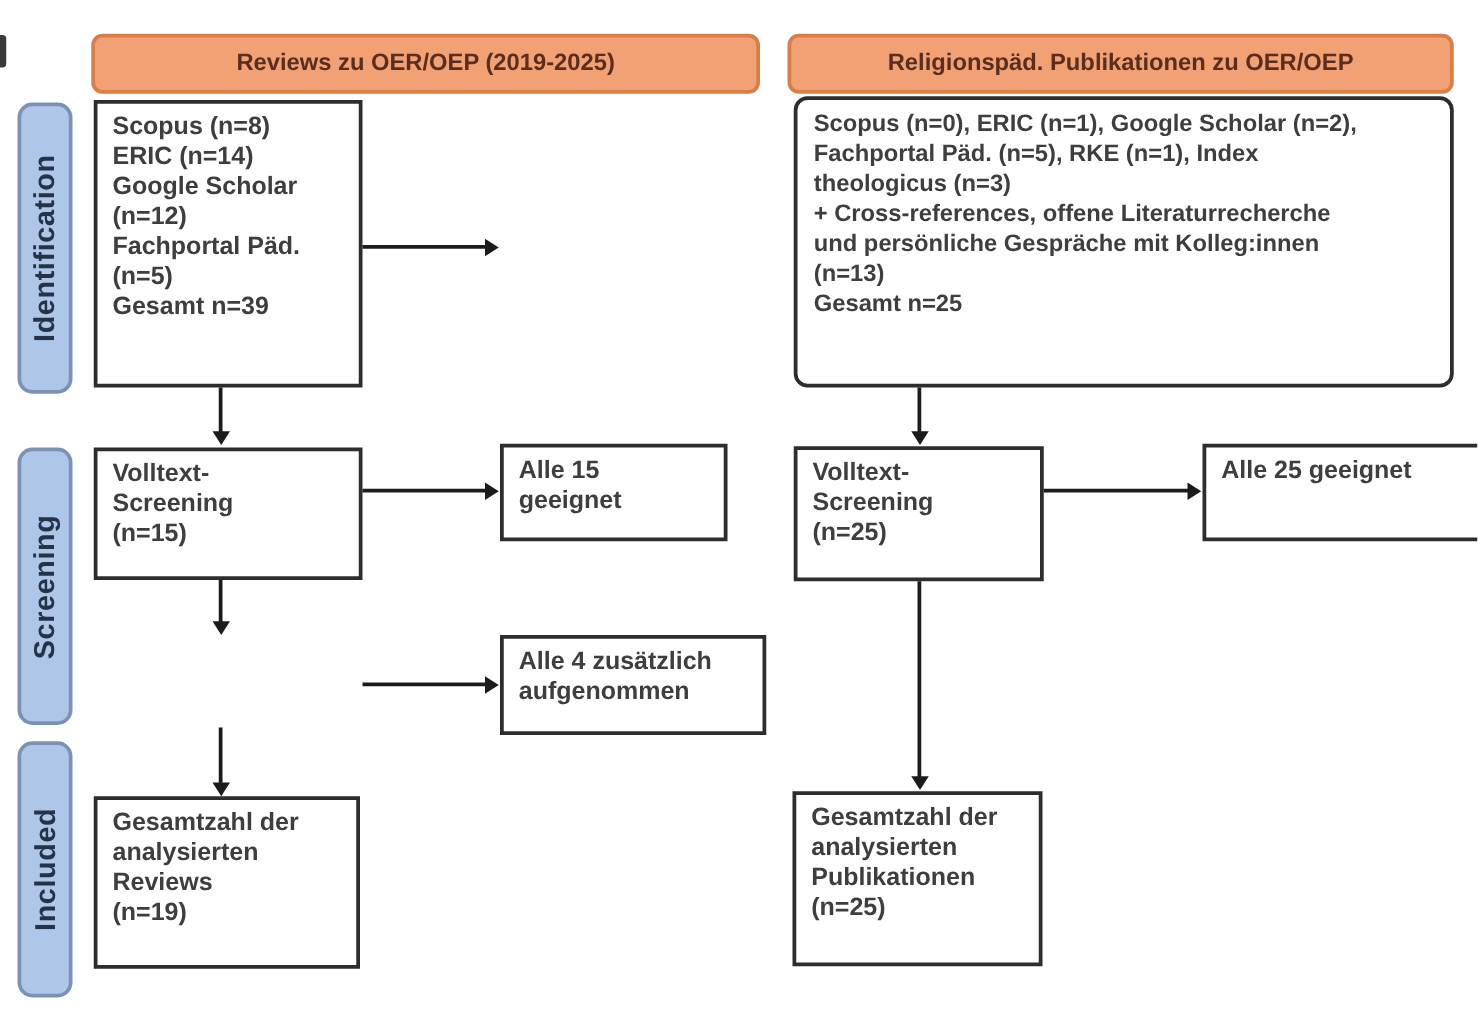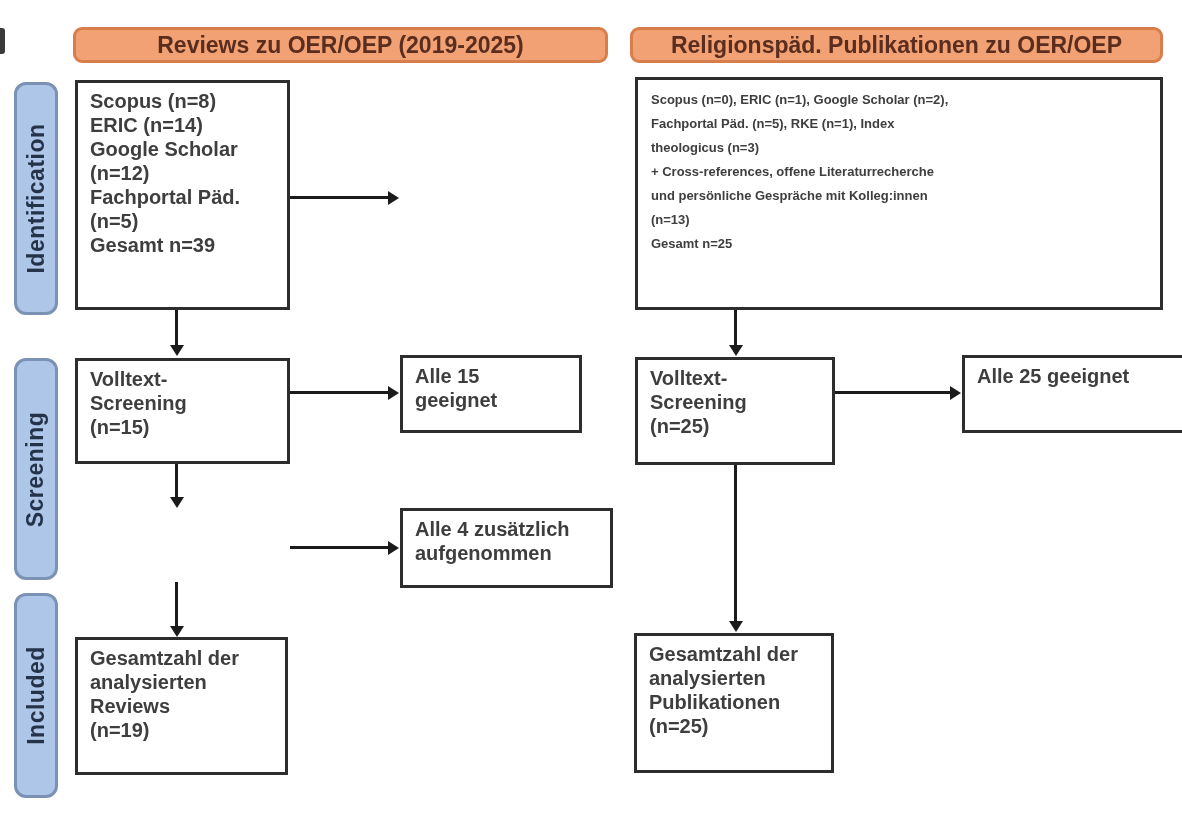--- a/index.html
+++ b/index.html
@@ -8,27 +8,27 @@
     position: relative;
     width: 1182px;
     height: 820px;
     background: #ffffff;
     font-family: "Liberation Sans", sans-serif;
     overflow: hidden;
   }
   .flow-header {
     position: absolute;
     top: 27px;
-    height: 36px;
+    height: 48px;
     background: var(--header-fill);
     border: 3px solid var(--header-border);
     border-radius: 9px;
     color: var(--header-text);
     font-weight: 700;
-    font-size: 23px;
+    font-size: 19px;
     display: flex;
     align-items: center;
     justify-content: center;
   }
   .stage {
     position: absolute;
     left: 14px;
     width: 44px;
     background: var(--stage-fill);
     border: 3px solid var(--stage-border);
@@ -50,22 +50,23 @@
     background: #ffffff;
     border: 3px solid var(--box-border);
     color: var(--box-text);
     font-weight: 700;
     font-size: 20px;
     line-height: 24px;
     padding: 6px 12px;
     white-space: pre-line;
   }
   .pbox.dense {
-    font-size: 13px;
+    font-size: 19px;
     padding: 8px 13px;
+    border-radius: 11px;
   }
   .arrow-v {
     position: absolute;
     width: 3px;
     background: var(--arrow);
   }
   .arrow-v::after {
     content: "";
     position: absolute;
     left: 50%;

